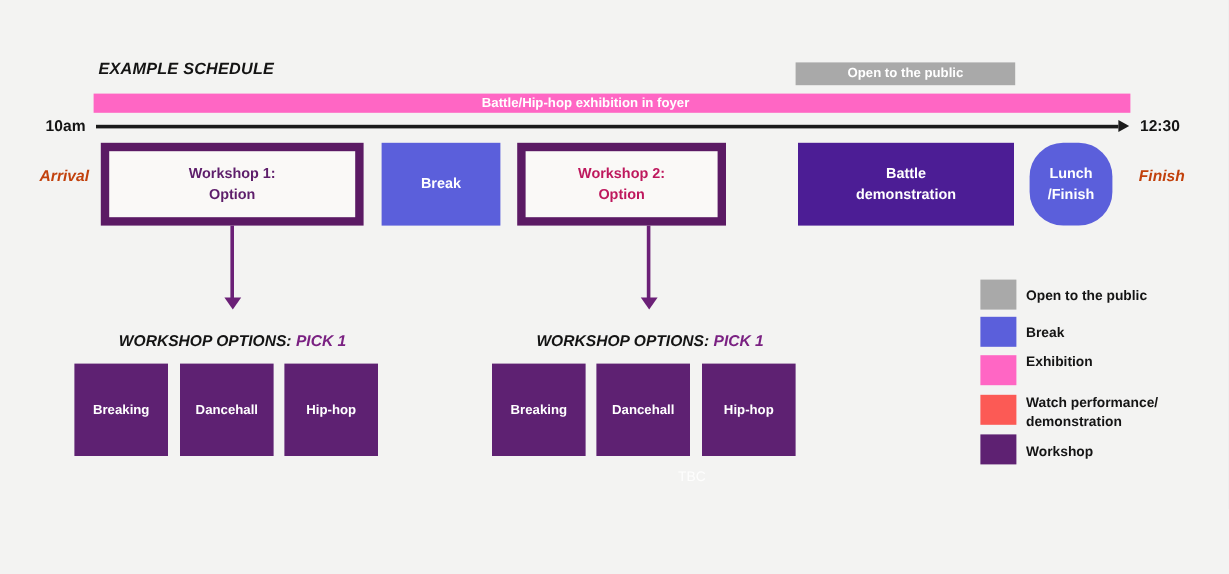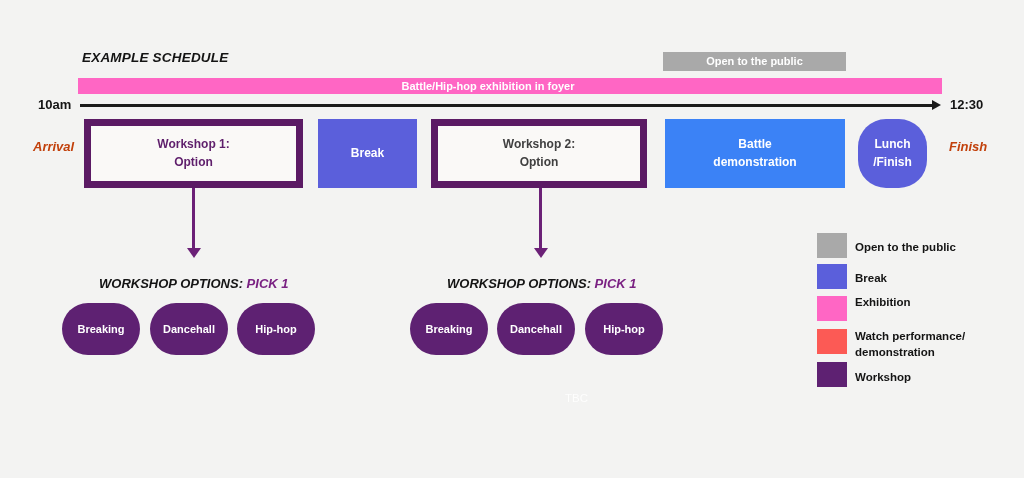--- a/index.html
+++ b/index.html
@@ -41,41 +41,41 @@
   .l-arrival { left:33px; top:139px; }
   .l-finish  { left:949px; top:139px; }
 
   .sched-box {
     top:119px; height:69px; display:flex; flex-direction:column;
     align-items:center; justify-content:center; text-align:center;
     color:#fff; font-size:12px; font-weight:700; line-height:1.45;
   }
   .box-workshop1 { left:84px;  width:219px; background:#FAF9F7; border:7px solid #5B1A64; color:#5E1E6B; }
   .box-break     { left:318px; width:99px;  background:#5B5FDB; }
-  .box-workshop2 { left:431px; width:216px; background:#FAF9F7; border:7px solid #5B1A64; color:#404040; }
-  .box-battle    { left:665px; width:180px; background:#3b82f6; }
+  .box-workshop2 { left:431px; width:174px; background:#FAF9F7; border:7px solid #5B1A64; color:#be185d; }
+  .box-battle    { left:665px; width:180px; background:#4c1d95; }
   .box-lunch     { left:858px; width:69px;  background:#5B5FDB;border-radius:28px; }
 
   .down-arrow-stem { top:188px; width:3px; height:61px; background:#6B2077; }
   .stem1 { left:192px; } .stem2 { left:539px; }
   .down-arrow-head {
     top:248px; width:0; height:0;
     border-left:7px solid transparent; border-right:7px solid transparent;
     border-top:10px solid #6B2077;
   }
   .head1 { left:186.5px; } .head2 { left:533.5px; }
 
   .options-heading { top:276px; font-size:13px; font-weight:700; font-style:italic; color:#141414; white-space:nowrap; }
   .oh1 { left:99px; } .oh2 { left:447px; }
   .options-heading .pick { color:#7A2182; }
 
   .option-box {
-    top:303px; width:78px; height:52px; background:#5E2172;
+    top:303px; width:78px; height:77px; background:#5E2172;
     color:#fff; font-size:11px; font-weight:700;
-    display:flex; align-items:center; justify-content:center; text-align:center;border-radius:28px;
+    display:flex; align-items:center; justify-content:center; text-align:center;
   }
   .ob1a { left:62px; } .ob1b { left:150px; } .ob1c { left:237px; }
   .ob2a { left:410px; } .ob2b { left:497px; } .ob2c { left:585px; }
 
   .tbc-note { left:565px; top:392px; font-size:11.5px; font-weight:400; color:rgba(255,255,255,.85); }
 
   .legend-swatch { left:817px; width:30px; height:25px; }
   .ls1 { top:233px; background:#A9A9A9; }
   .ls2 { top:264px; background:#5B5FDB; }
   .ls3 { top:296px; background:#FF66C4; }

